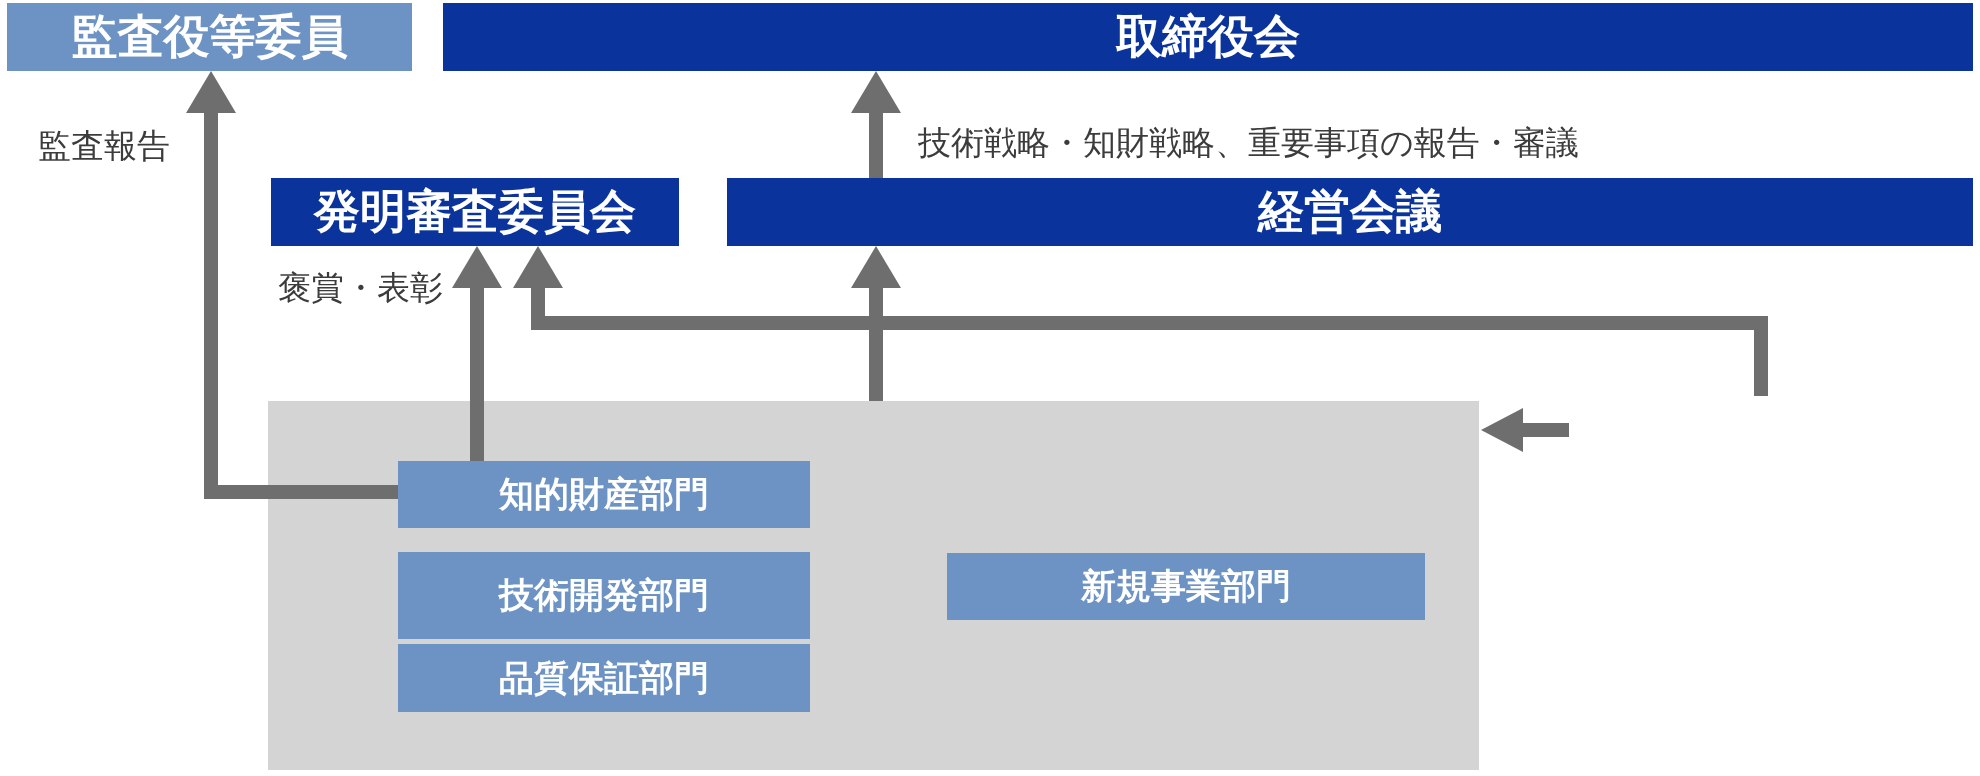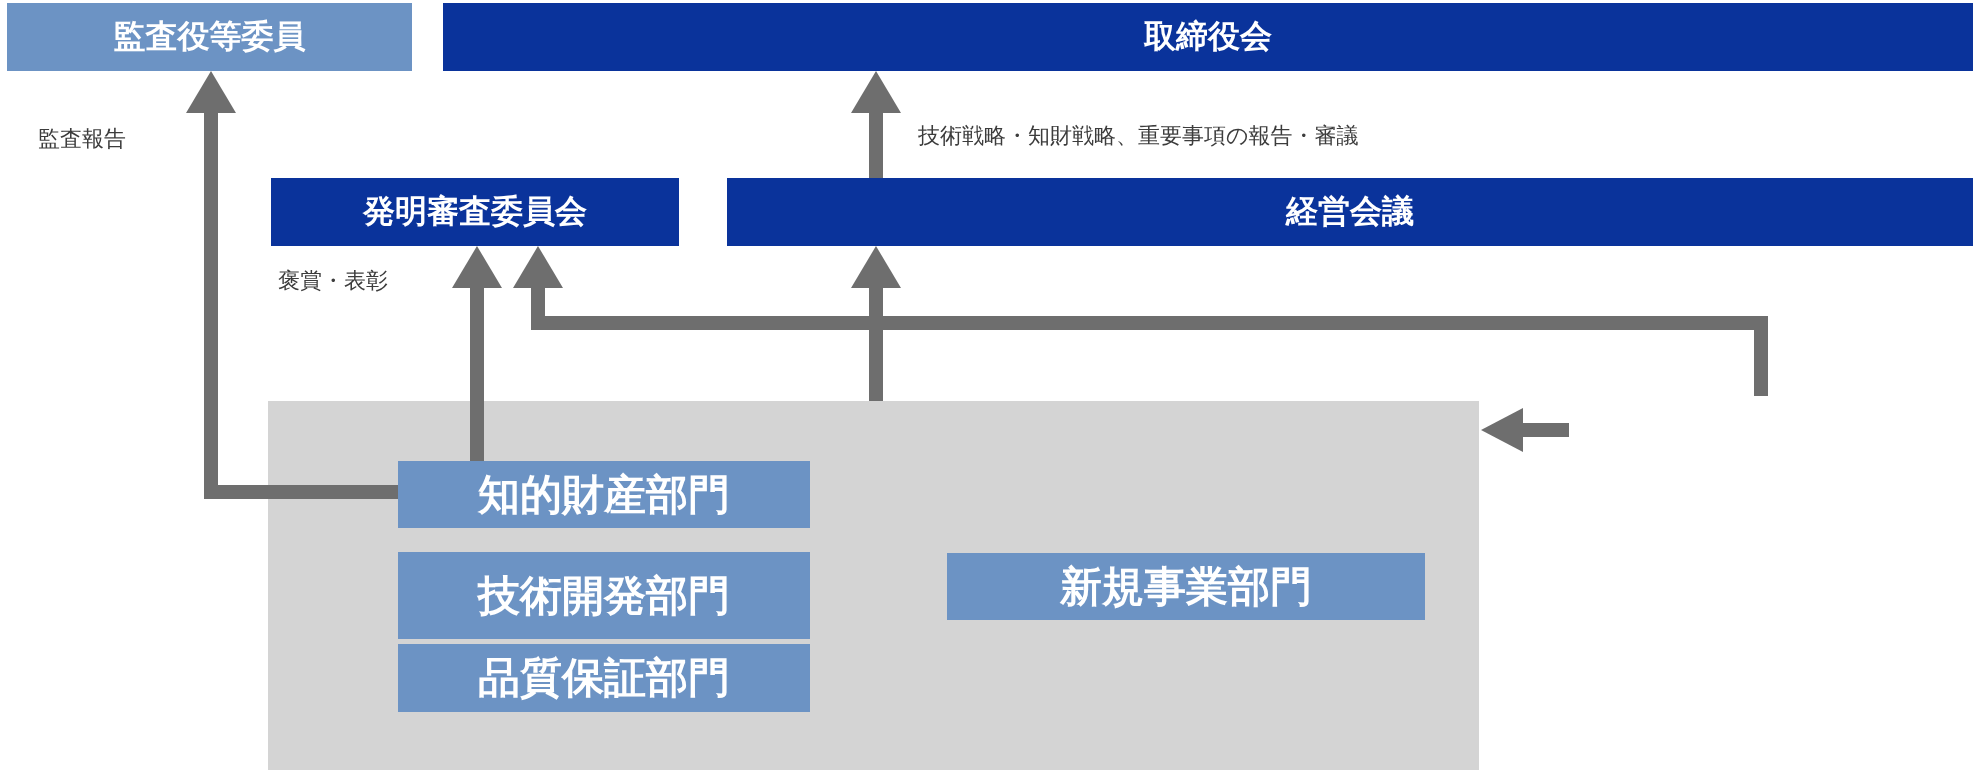--- a/index.html
+++ b/index.html
@@ -20,30 +20,30 @@
   }
   .box{
     position:absolute;
     display:flex;align-items:center;justify-content:center;
     color:var(--box-text);
     font-weight:bold;
     white-space:nowrap;
   }
   .dark{background:var(--dark-blue);}
   .light{background:var(--light-blue);}
-  .fs38{font-size:32px;}
-  .fs35{font-size:42px;}
+  .fs38{font-size:46px;}
+  .fs35{font-size:35px;}
   .panel{
     position:absolute;
     background:var(--gray-panel);
   }
   .note{
     position:absolute;
     color:var(--label-text);
-    font-size:22px;
+    font-size:33px;
     white-space:nowrap;
   }
   .shaft{position:absolute;background:var(--arrow-gray);}
   .head-up{
     position:absolute;width:0;height:0;
     border-left:25px solid transparent;
     border-right:25px solid transparent;
     border-bottom:42px solid var(--arrow-gray);
   }
   .head-left{

